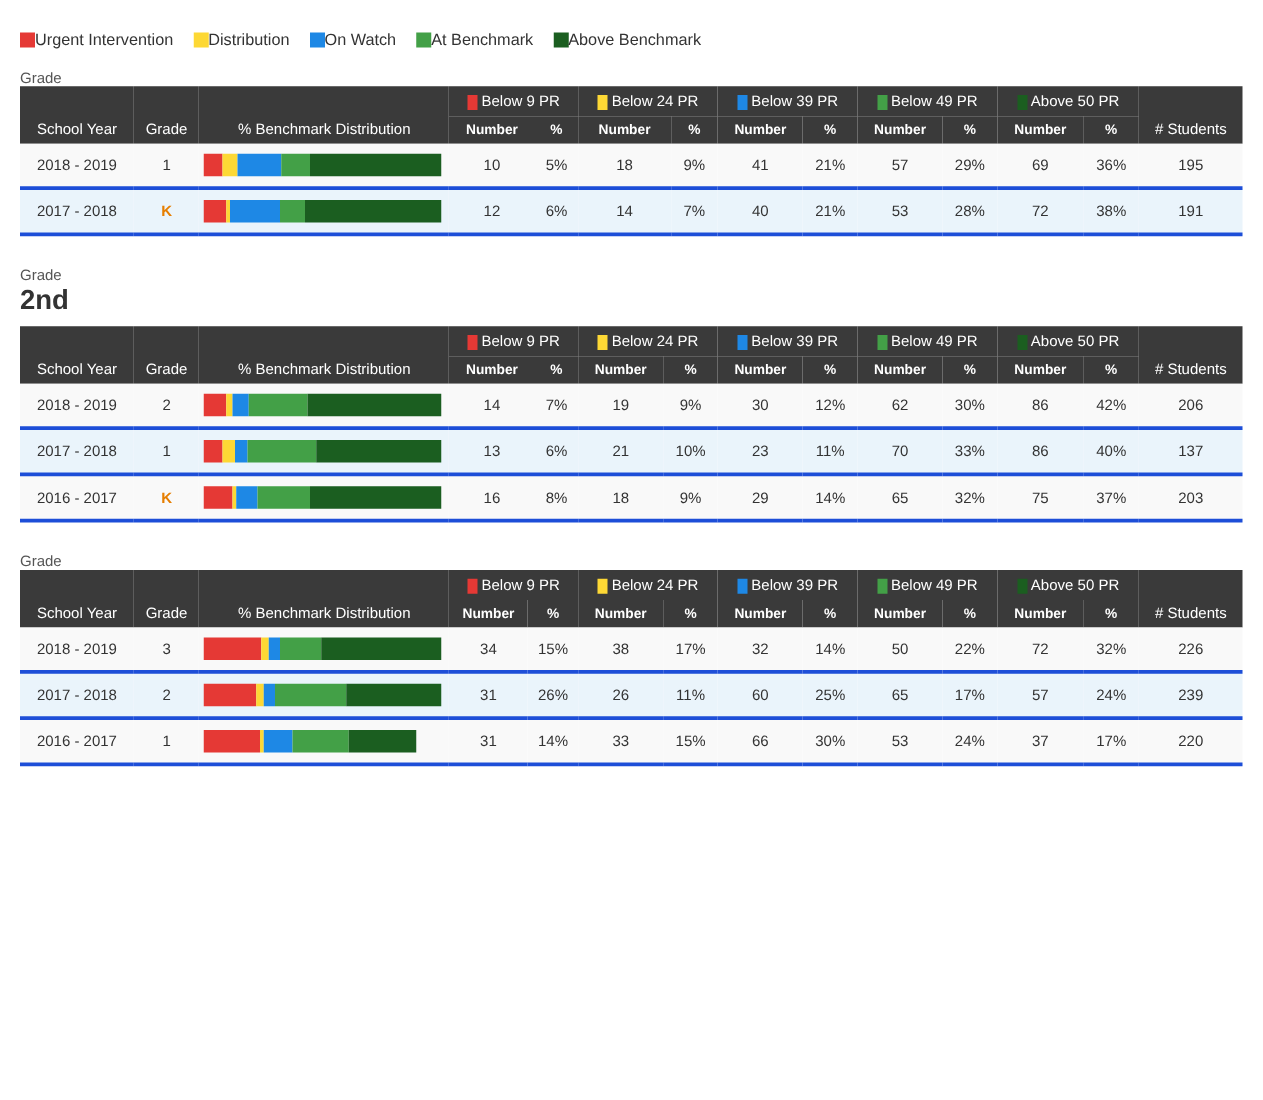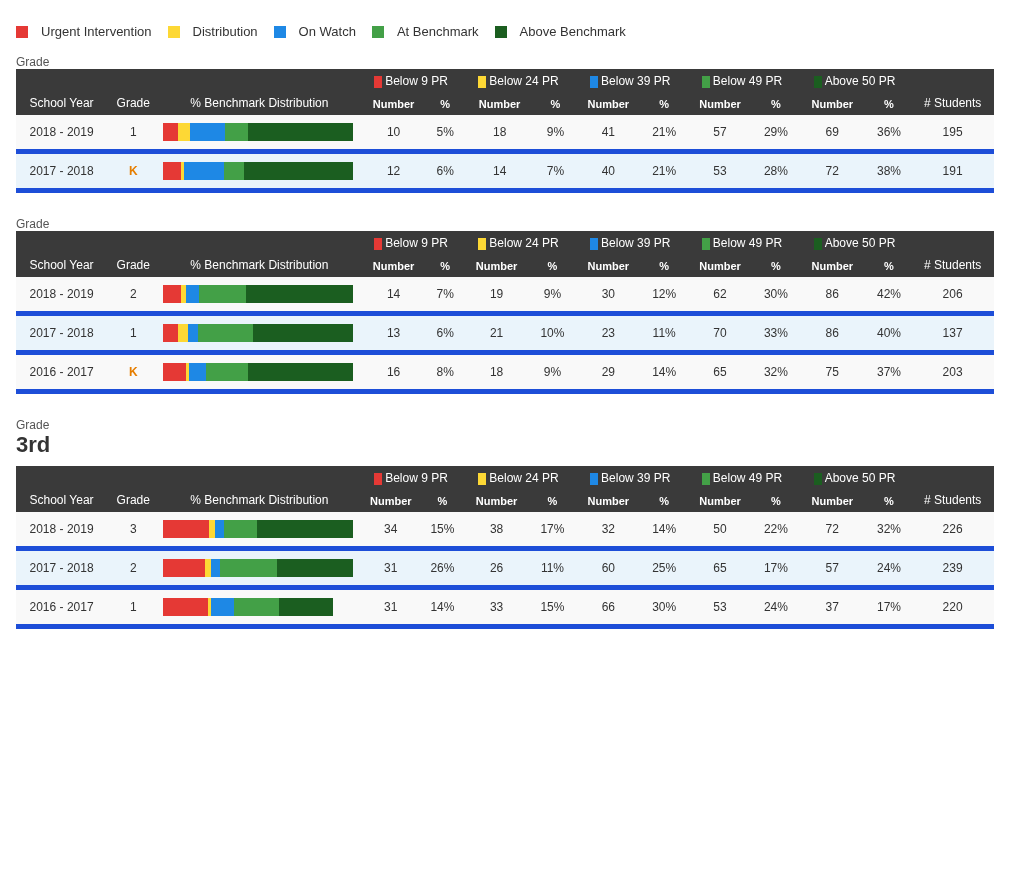--- a/index.html
+++ b/index.html
@@ -19,21 +19,21 @@
     .legend {
       display: flex;
       align-items: center;
       gap: 16px;
       margin-bottom: 16px;
       flex-wrap: wrap;
     }
     .legend-item {
       display: flex;
       align-items: center;
-      gap: 13px;
+      gap: 0;
       font-size: 13px;
     }
     .legend-color {
       width: 12px;
       height: 12px;
       display: inline-block;
     }
     .grade-section {
       margin-bottom: 24px;
     }
@@ -71,21 +71,21 @@
       font-size: 11px;
     }
     .header-indicator {
       display: inline-block;
       width: 8px;
       height: 8px;
       margin-right: 3px;
       vertical-align: middle;
     }
     tbody tr {
-      border-bottom: 5px solid #1d4ed8;
+      border-bottom: 3px solid #1d4ed8;
     }
     tbody tr:nth-child(odd) {
       background: #f9f9f9;
     }
     tbody tr:nth-child(even) {
       background: #eaf4fb;
     }
     tbody td {
       padding: 8px 4px;
       text-align: center;
@@ -220,20 +220,21 @@
             <td>28%</td>
             <td>72</td>
             <td>38%</td>
             <td>191</td>
           </tr>
         </tbody>
       </table>
     </div>
     <div class="grade-section">
       <div class="grade-label">Grade</div>
+      <div class="grade-title">2nd</div>
       <table>
         <thead>
           <tr>
             <th class="col-label" colspan="1" rowspan="2" style="vertical-align: bottom; padding: 5px 4px;">School Year</th>
             <th class="col-label" colspan="1" rowspan="2" style="vertical-align: bottom;">Grade</th>
             <th class="col-label" colspan="1" rowspan="2" style="vertical-align: bottom; width: 200px;">% Benchmark Distribution</th>
             <th colspan="2"><span class="header-indicator" style="background:#e53935; display:inline-block; width:8px; height:12px; vertical-align:middle; margin-right:3px;"></span>Below 9 PR</th>
             <th colspan="2"><span class="header-indicator" style="background:#fdd835; display:inline-block; width:8px; height:12px; vertical-align:middle; margin-right:3px;"></span>Below 24 PR</th>
             <th colspan="2"><span class="header-indicator" style="background:#1e88e5; display:inline-block; width:8px; height:12px; vertical-align:middle; margin-right:3px;"></span>Below 39 PR</th>
             <th colspan="2"><span class="header-indicator" style="background:#43a047; display:inline-block; width:8px; height:12px; vertical-align:middle; margin-right:3px;"></span>Below 49 PR</th>
@@ -324,21 +325,20 @@
             <td>32%</td>
             <td>75</td>
             <td>37%</td>
             <td>203</td>
           </tr>
         </tbody>
       </table>
     </div>
     <div class="grade-section">
       <div class="grade-label">Grade</div>
-      <div class="grade-title">3rd</div>
       <table>
         <thead>
           <tr>
             <th class="col-label" colspan="1" rowspan="2" style="vertical-align: bottom; padding: 5px 4px;">School Year</th>
             <th class="col-label" colspan="1" rowspan="2" style="vertical-align: bottom;">Grade</th>
             <th class="col-label" colspan="1" rowspan="2" style="vertical-align: bottom; width: 200px;">% Benchmark Distribution</th>
             <th colspan="2"><span class="header-indicator" style="background:#e53935; display:inline-block; width:8px; height:12px; vertical-align:middle; margin-right:3px;"></span>Below 9 PR</th>
             <th colspan="2"><span class="header-indicator" style="background:#fdd835; display:inline-block; width:8px; height:12px; vertical-align:middle; margin-right:3px;"></span>Below 24 PR</th>
             <th colspan="2"><span class="header-indicator" style="background:#1e88e5; display:inline-block; width:8px; height:12px; vertical-align:middle; margin-right:3px;"></span>Below 39 PR</th>
             <th colspan="2"><span class="header-indicator" style="background:#43a047; display:inline-block; width:8px; height:12px; vertical-align:middle; margin-right:3px;"></span>Below 49 PR</th>

